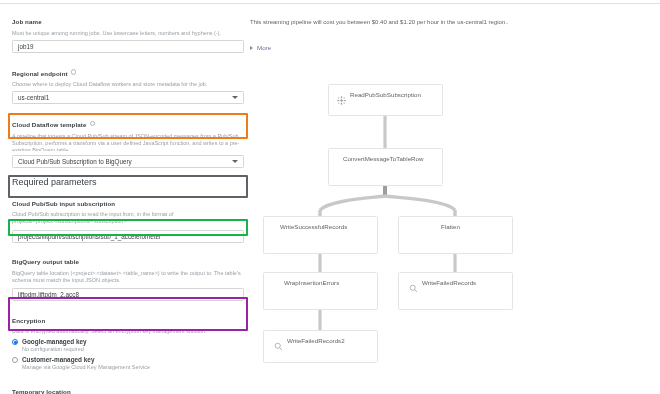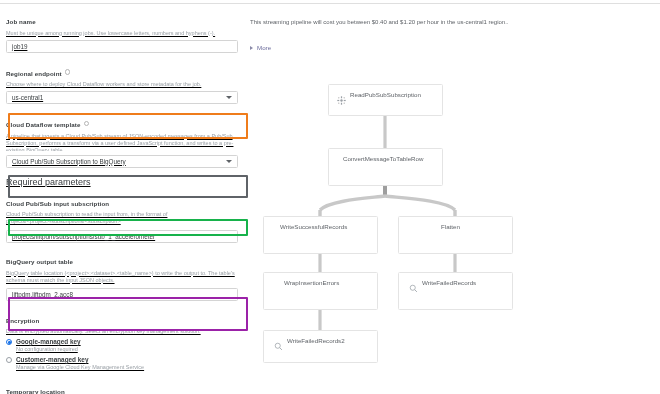--- a/index.html
+++ b/index.html
@@ -11,21 +11,21 @@
     overflow: hidden;
   }
   #page { position: relative; width: 660px; height: 394px; background:#fff; }
 
   
   .top-rule { position:absolute; left:0; top:3px; width:660px; height:1px; background:#dfdfdf; }
 
   
   .form-panel {
     position:absolute; left:0; top:4px; width:248px; height:390px;
-    background:#fff; padding:6px 6px 0 6px;text-decoration:underline;
+    background:#fff; padding:6px 6px 0 12px;
   }
   .field { margin-bottom:7px; position:relative; }
   .flabel {
     font-size:6.2px; font-weight:bold; color:#3c4043; letter-spacing:.1px;
     display:inline-block;
   }
   .info-dot {
     display:inline-block; width:5.5px; height:5.5px; border:0.7px solid #b5b5b5;
     border-radius:50%; margin-left:3px; vertical-align:1px;
   }

